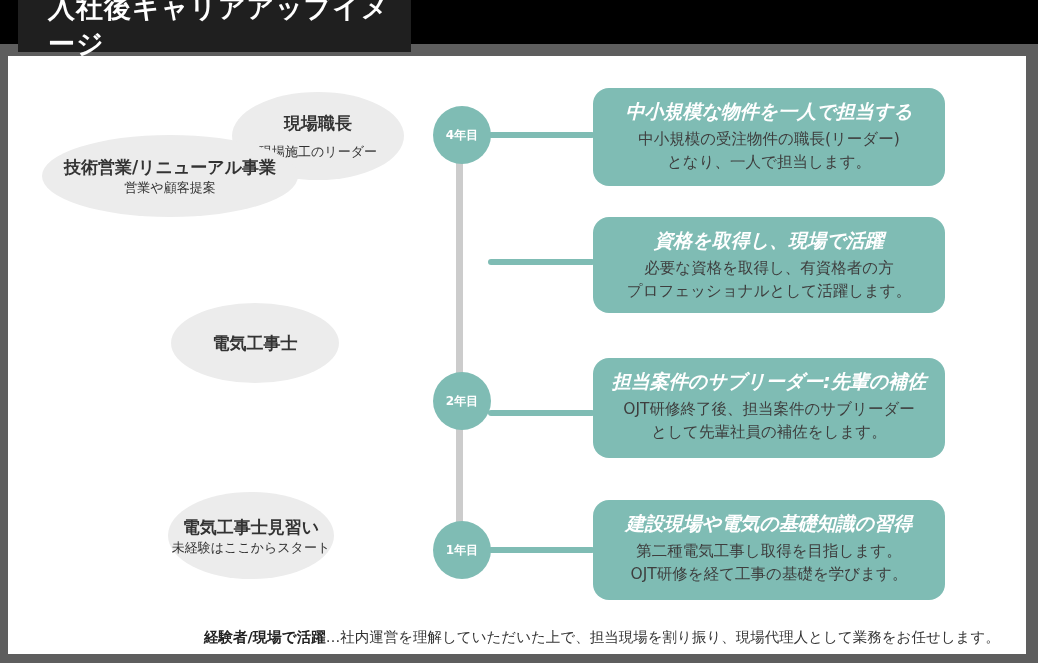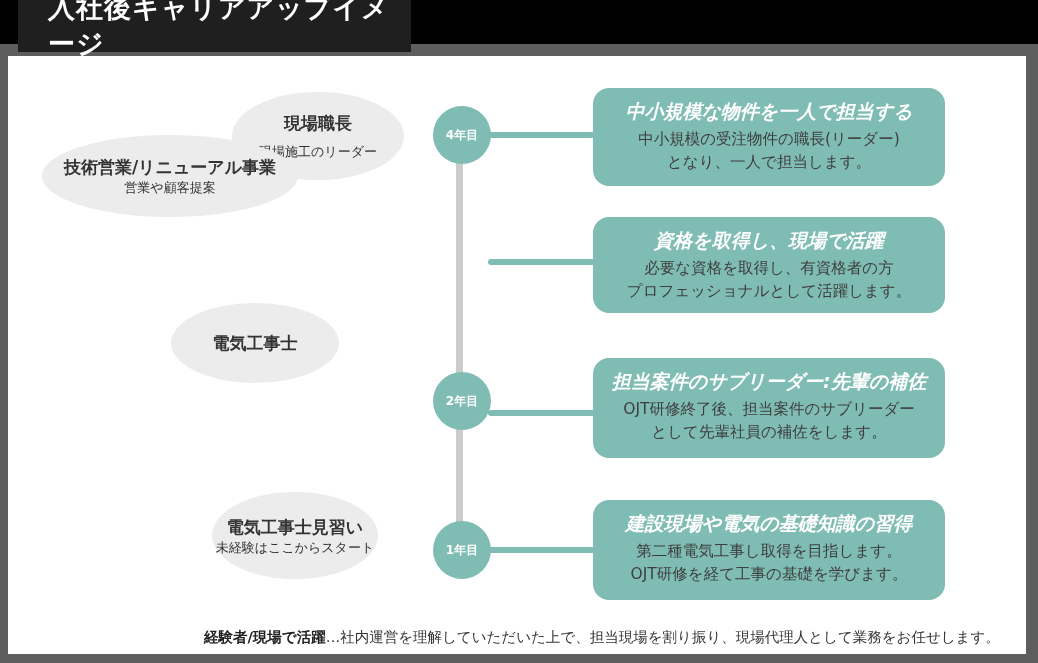--- a/index.html
+++ b/index.html
@@ -38,21 +38,21 @@
     position:absolute;
     background:#ececec;
     border-radius:50%;
     display:flex;flex-direction:column;align-items:center;justify-content:center;
     text-align:center;
     z-index:0;
   }
   .e1{left:232px;top:92px;width:172px;height:88px;gap:8px;}
   .e2{left:42px;top:135px;width:256px;height:82px;}
   .e3{left:171px;top:303px;width:168px;height:80px;}
-  .e4{left:168px;top:492px;width:166px;height:87px;margin-left:44px;}
+  .e4{left:168px;top:492px;width:166px;height:87px;}
   .e-title{color:#333;font-size:17px;font-weight:bold;line-height:24px;}
   .e-sub{color:#333;font-size:13px;line-height:18px;}
   
   .vline{
     position:absolute;left:456px;top:135px;width:7px;height:415px;
     background:#cccccc;z-index:1;
   }
   .connector{
     position:absolute;width:107px;height:6px;left:488px;
     background:#7fbcb4;z-index:1;border-radius:3px;

